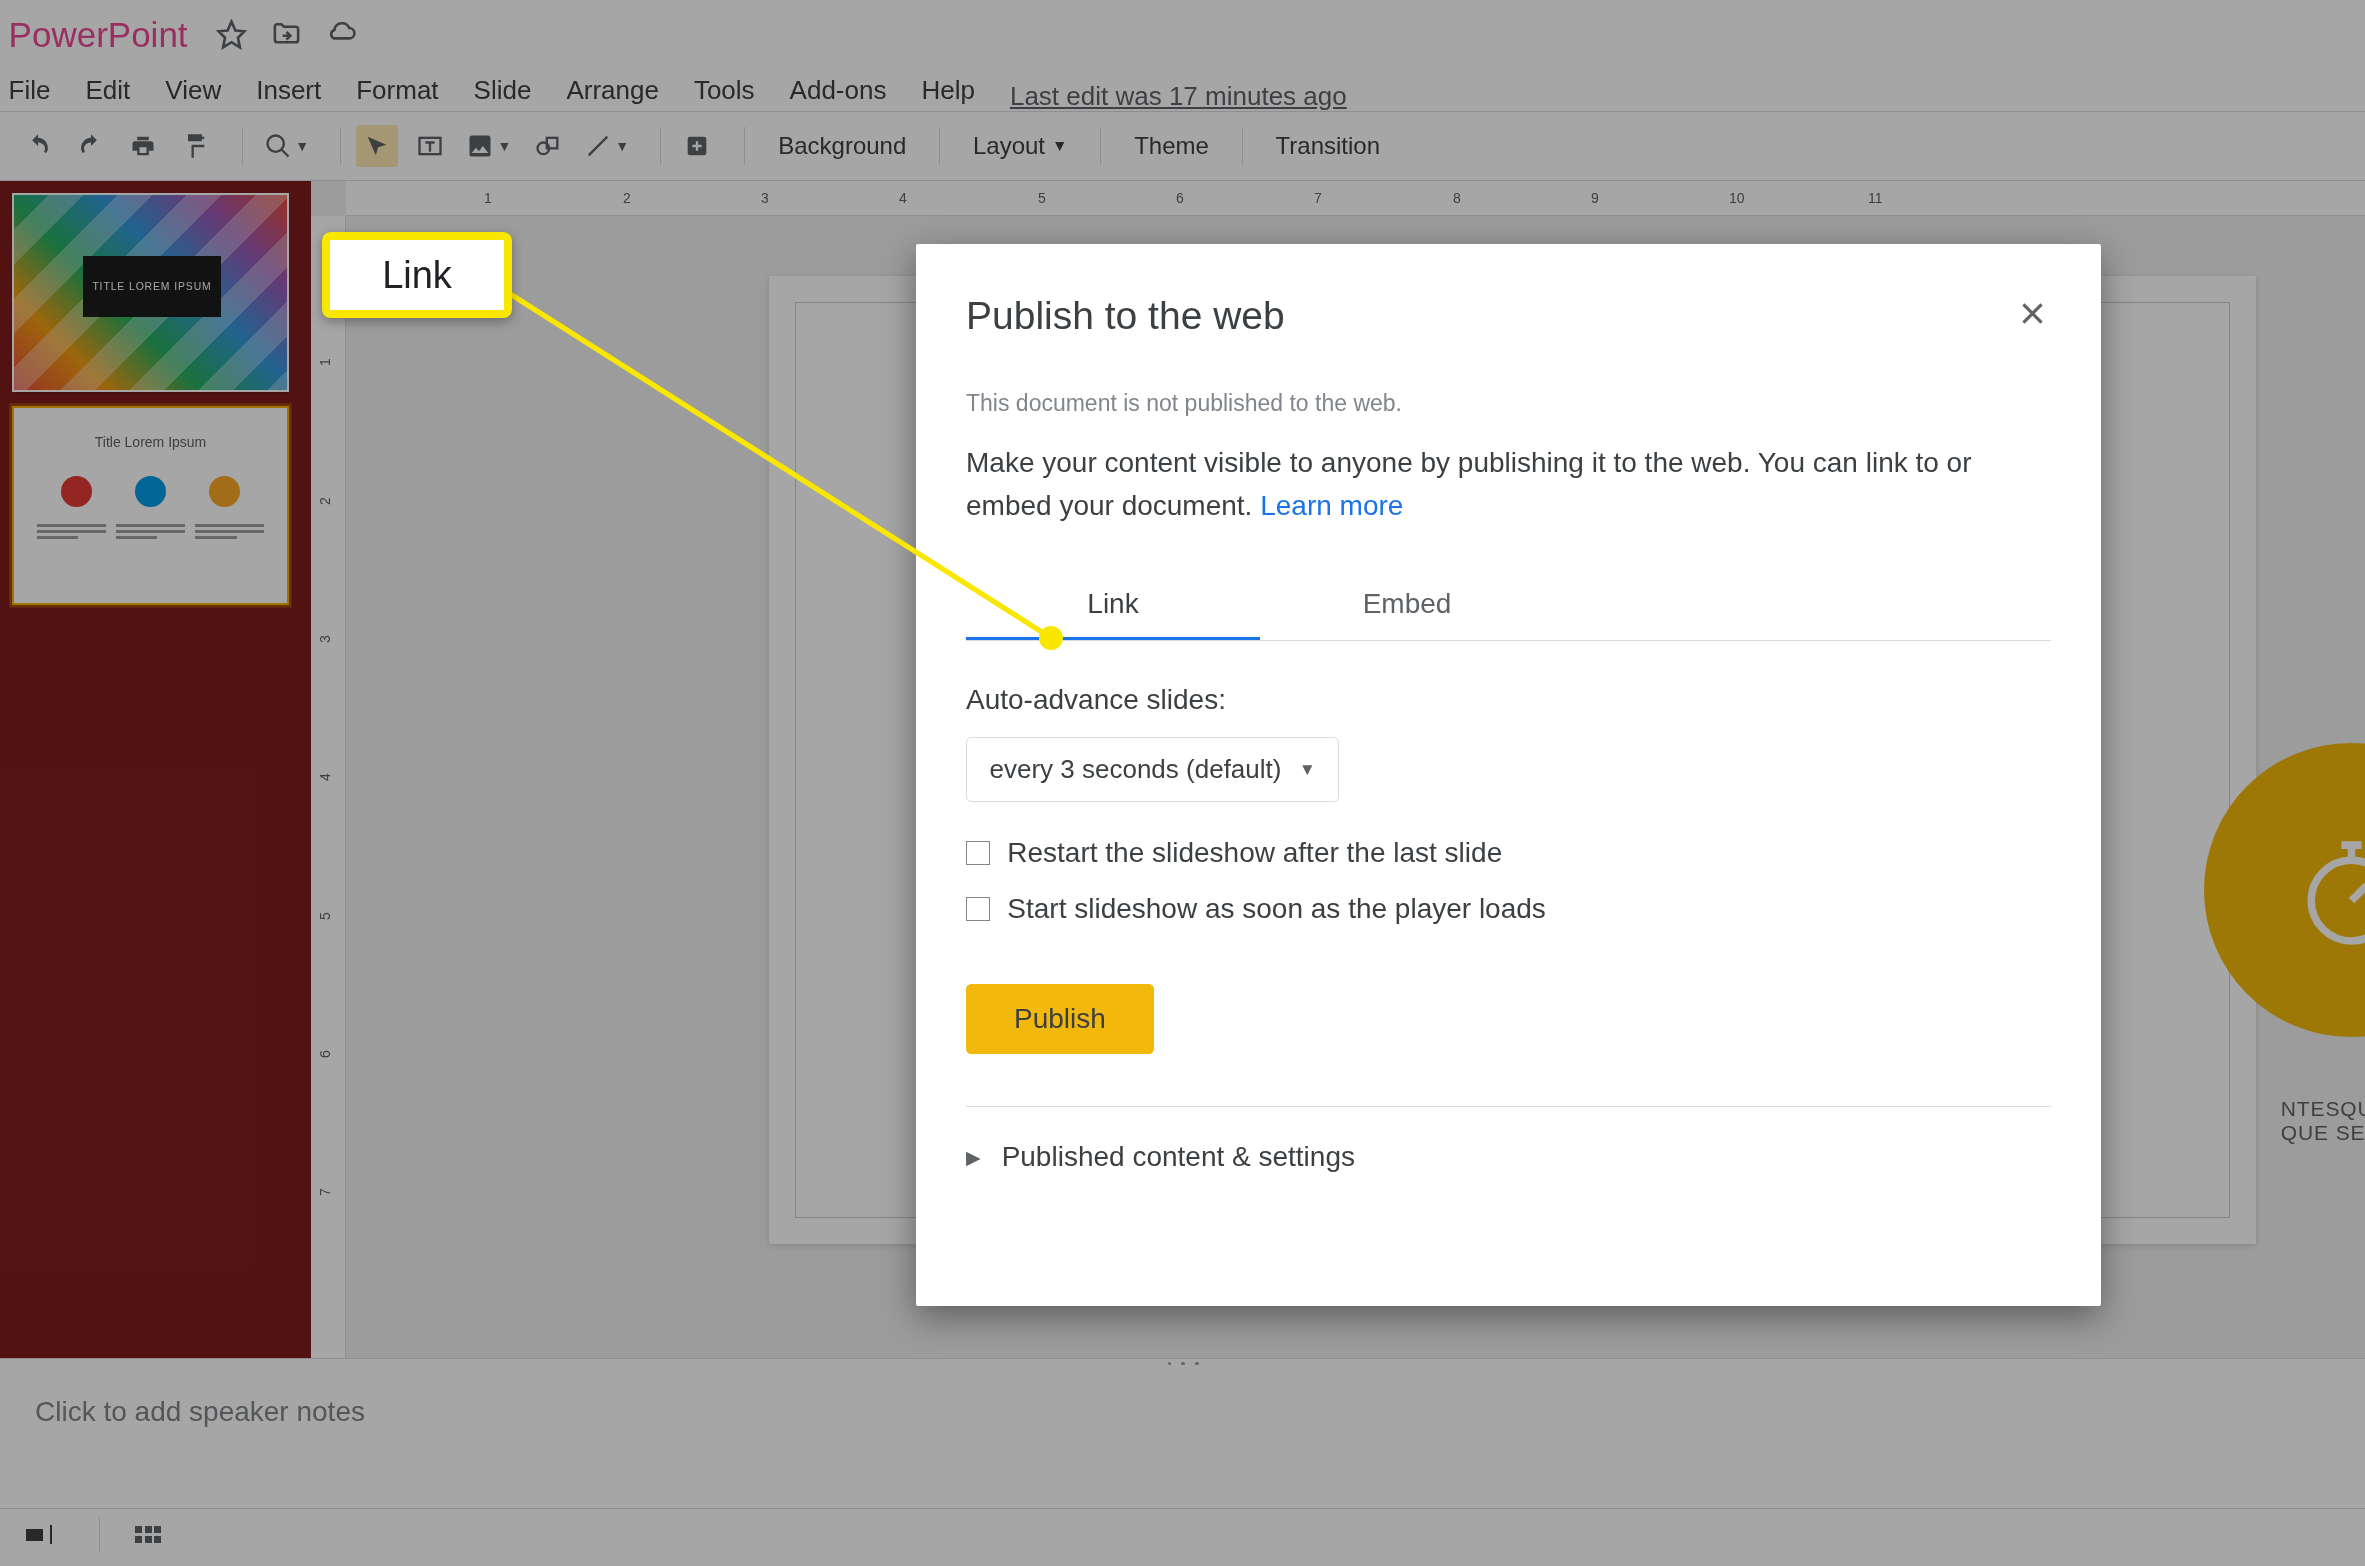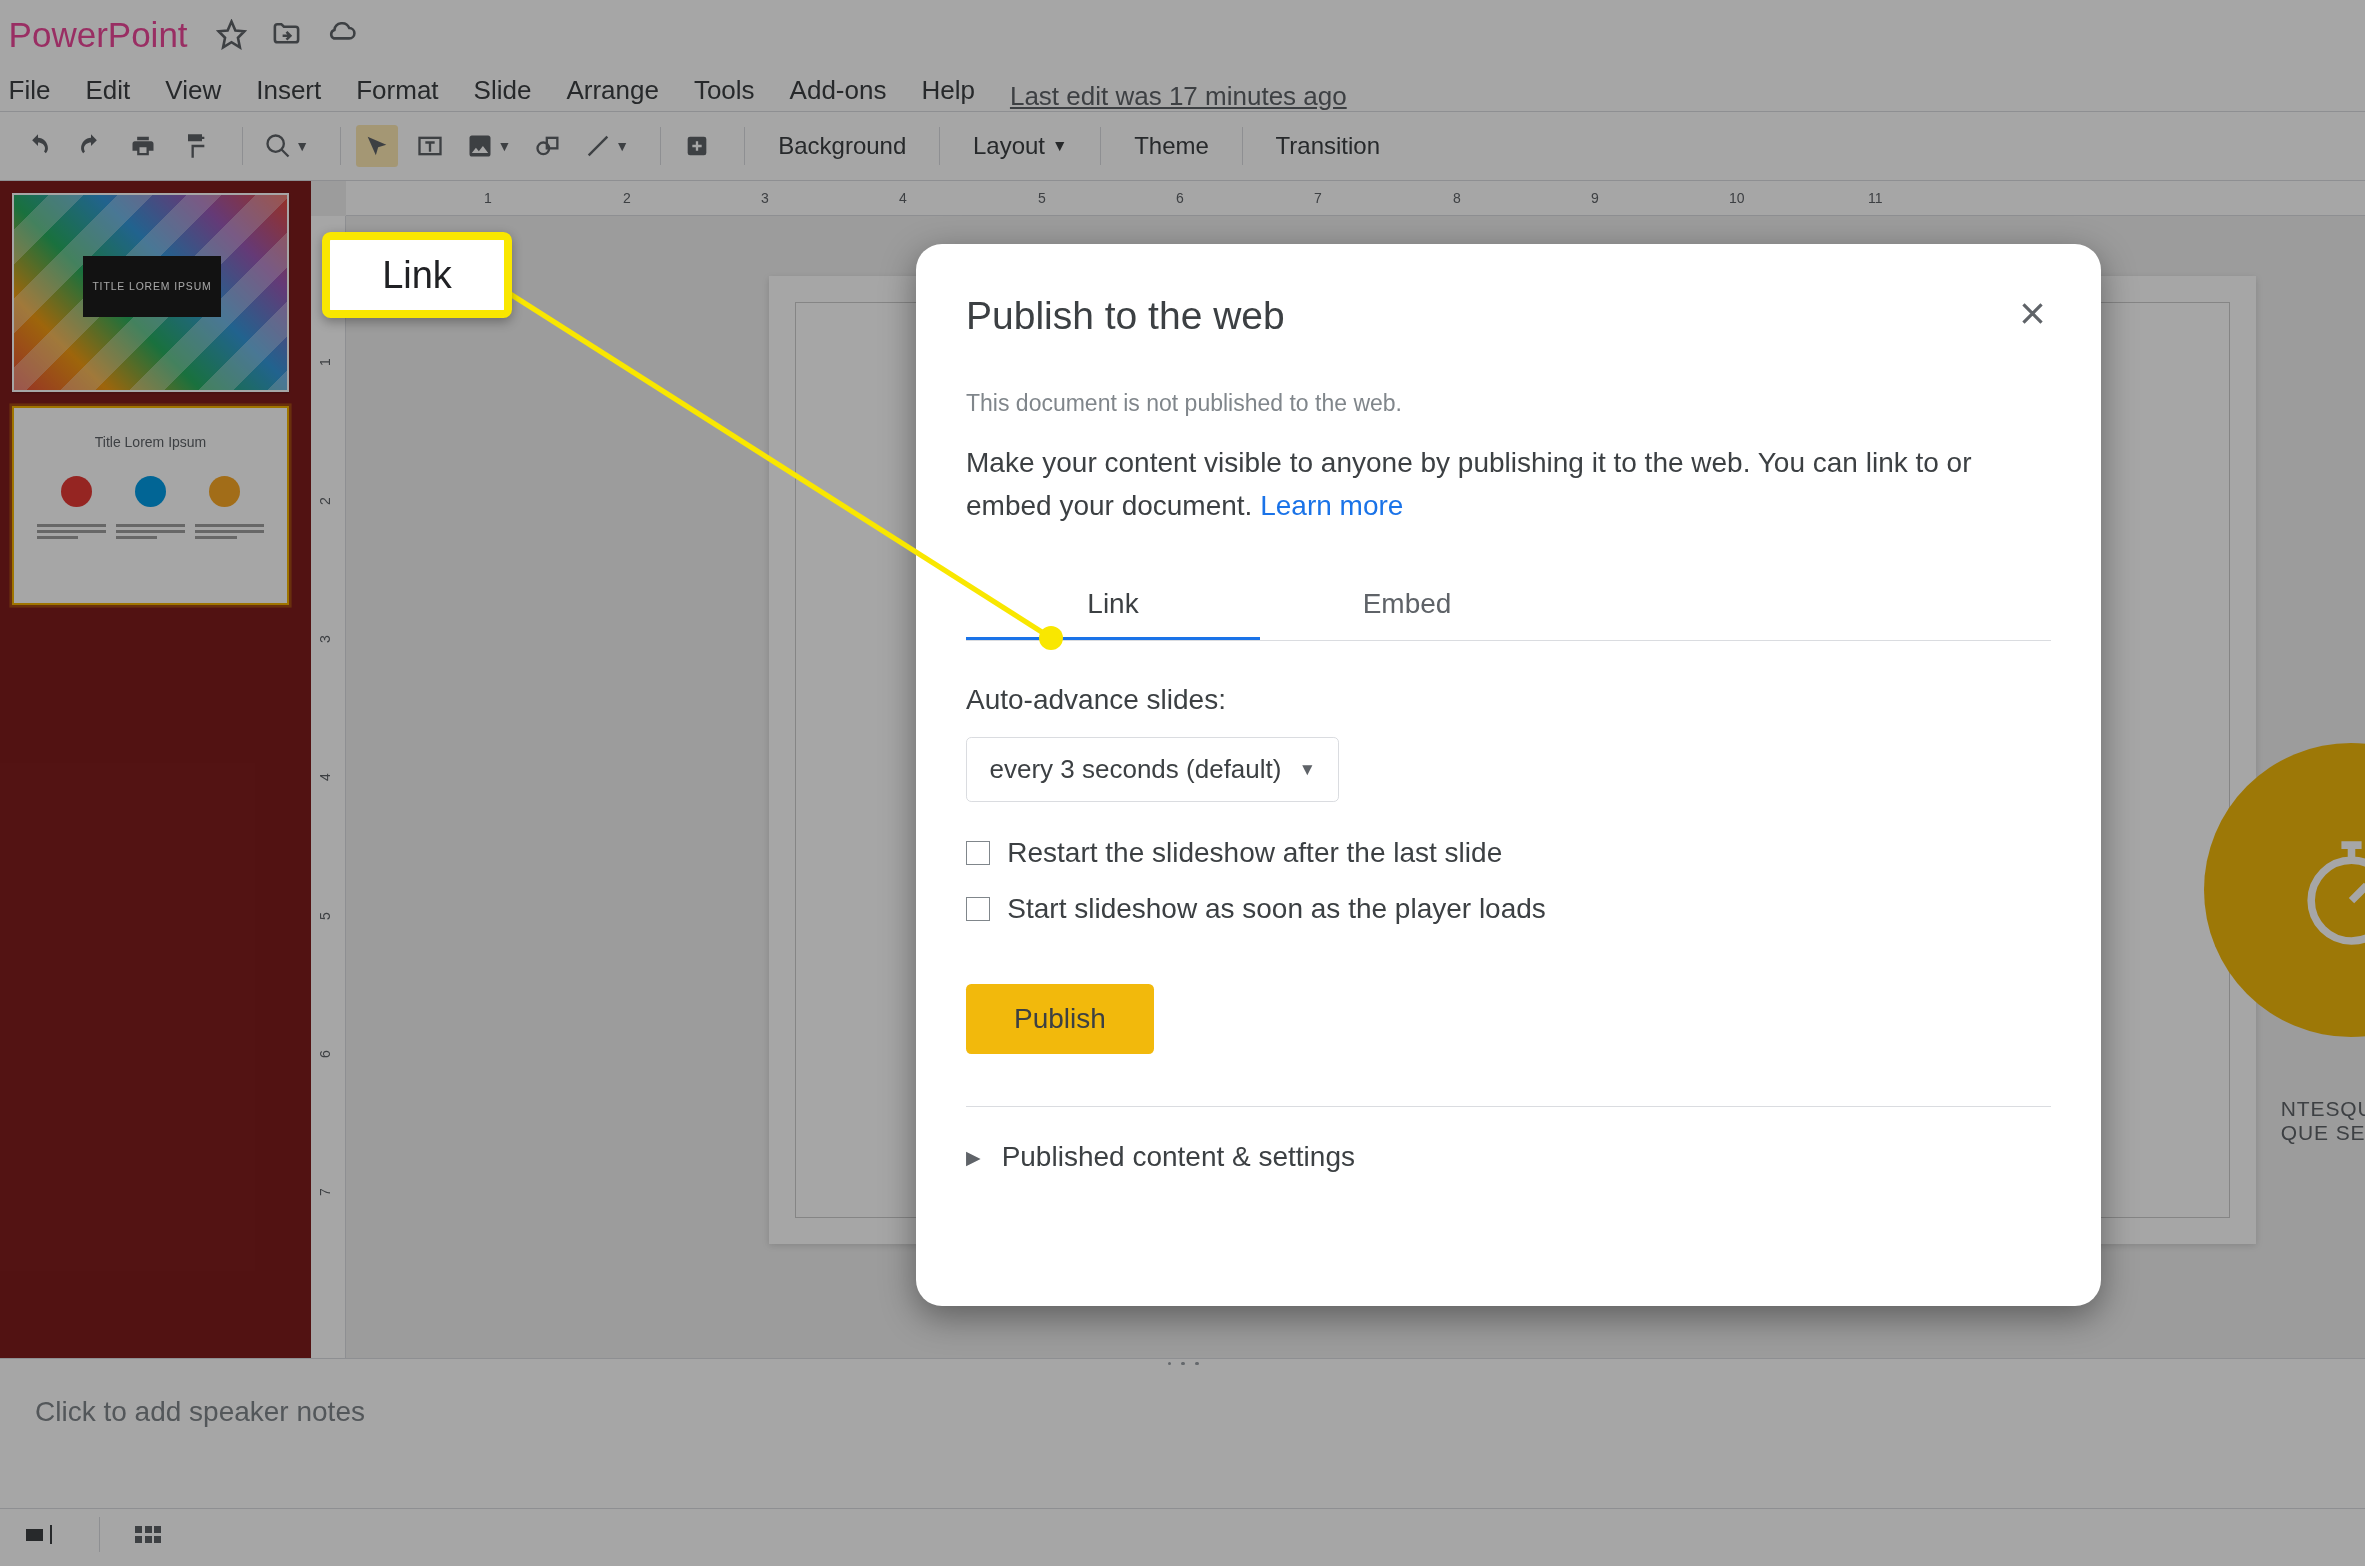--- a/index.html
+++ b/index.html
@@ -317,21 +317,21 @@
 }
 .grid-icon span { background: #5f6368; }
 
 .dialog {
   position: absolute;
   top: 244px;
   left: 916px;
   width: 1185px;
   height: 1062px;
   background: #fff;
-  border-radius: 26px;
+  border-radius: 2px;
   box-shadow: 0 10.4px 35px rgba(0,0,0,0.4);
   z-index: 100;
   padding: 50px;
 }
 .dialog-title {
   font-size: 39px;
   color: #3c4043;
   margin-bottom: 52px;
 }
 .dialog-close {

